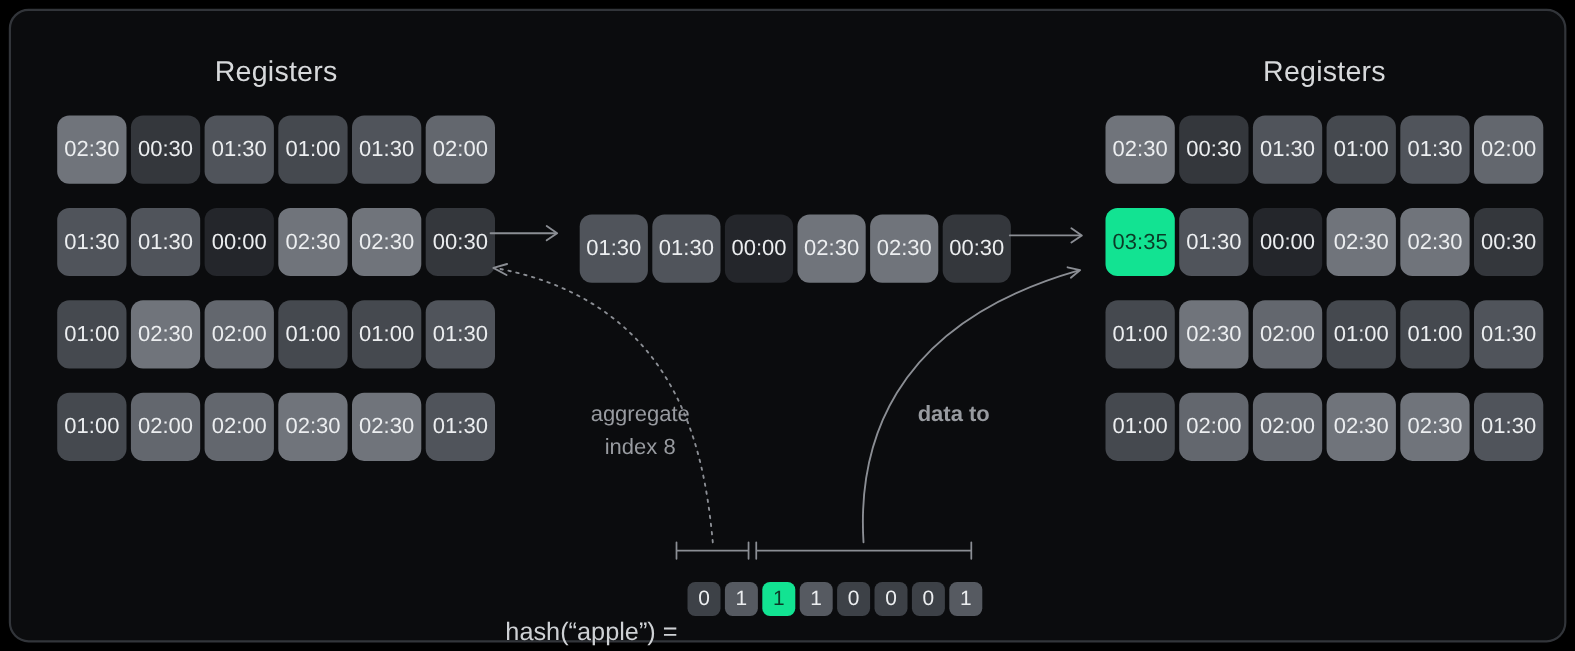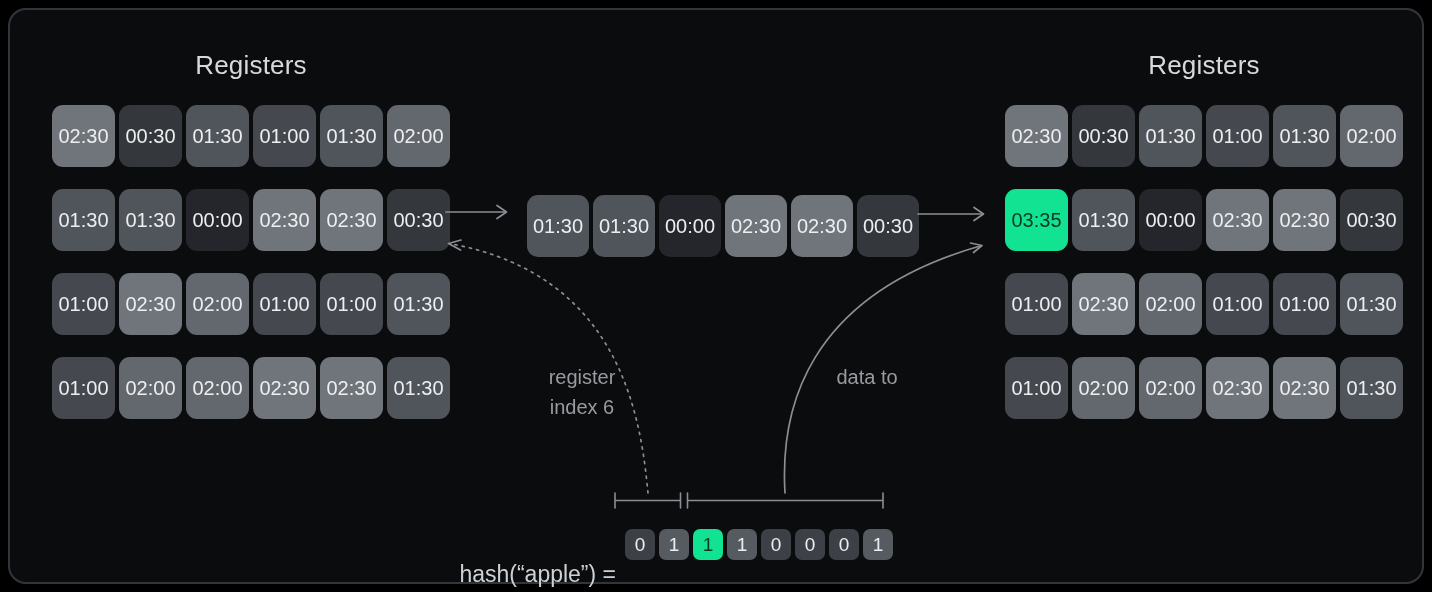--- a/index.html
+++ b/index.html
@@ -60,21 +60,21 @@
   .cell.hl { color: var(--accent-text, #0b3a27); }
   .anno {
     position: absolute;
     width: 180px;
     text-align: center;
     font-size: 20px;
     line-height: 30px;
     color: var(--label, #989ba0);
   }
   .anno.reg  { left: 482px; top: 352px; }
-  .anno.data { left: 767px; top: 352px; }
+  .anno.data { left: 767px; top: 352px; font-weight: bold; }
   .hash-label {
     position: absolute;
     left: 370px; top: 549px;
     width: 236px; height: 31px;
     line-height: 31px;
     text-align: right;
     font-size: 23px;
     color: var(--hash-text, #ced1d4);
   }
   .bits {
@@ -175,22 +175,22 @@
       <div class="cell" style="background: rgb(80, 84, 91);">01:30</div>
       <div class="cell" style="background: rgb(69, 73, 79);">01:00</div>
       <div class="cell" style="background: rgb(99, 103, 110);">02:00</div>
       <div class="cell" style="background: rgb(99, 103, 110);">02:00</div>
       <div class="cell" style="background: rgb(112, 116, 123);">02:30</div>
       <div class="cell" style="background: rgb(112, 116, 123);">02:30</div>
       <div class="cell" style="background: rgb(80, 84, 91);">01:30</div>
     </div>
 
   <div class="anno reg">
-    <div>register</div>
-    <div>index 6</div>
+    <div>aggregate</div>
+    <div>index 8</div>
   </div>
 
   <div class="anno data">
     <div>data to</div>
   </div>
 
   <div class="hash-label">hash(“apple”) =</div>
 
   <div class="bits">
       <div class="bit" style="background: rgb(61, 65, 71);">0</div>

